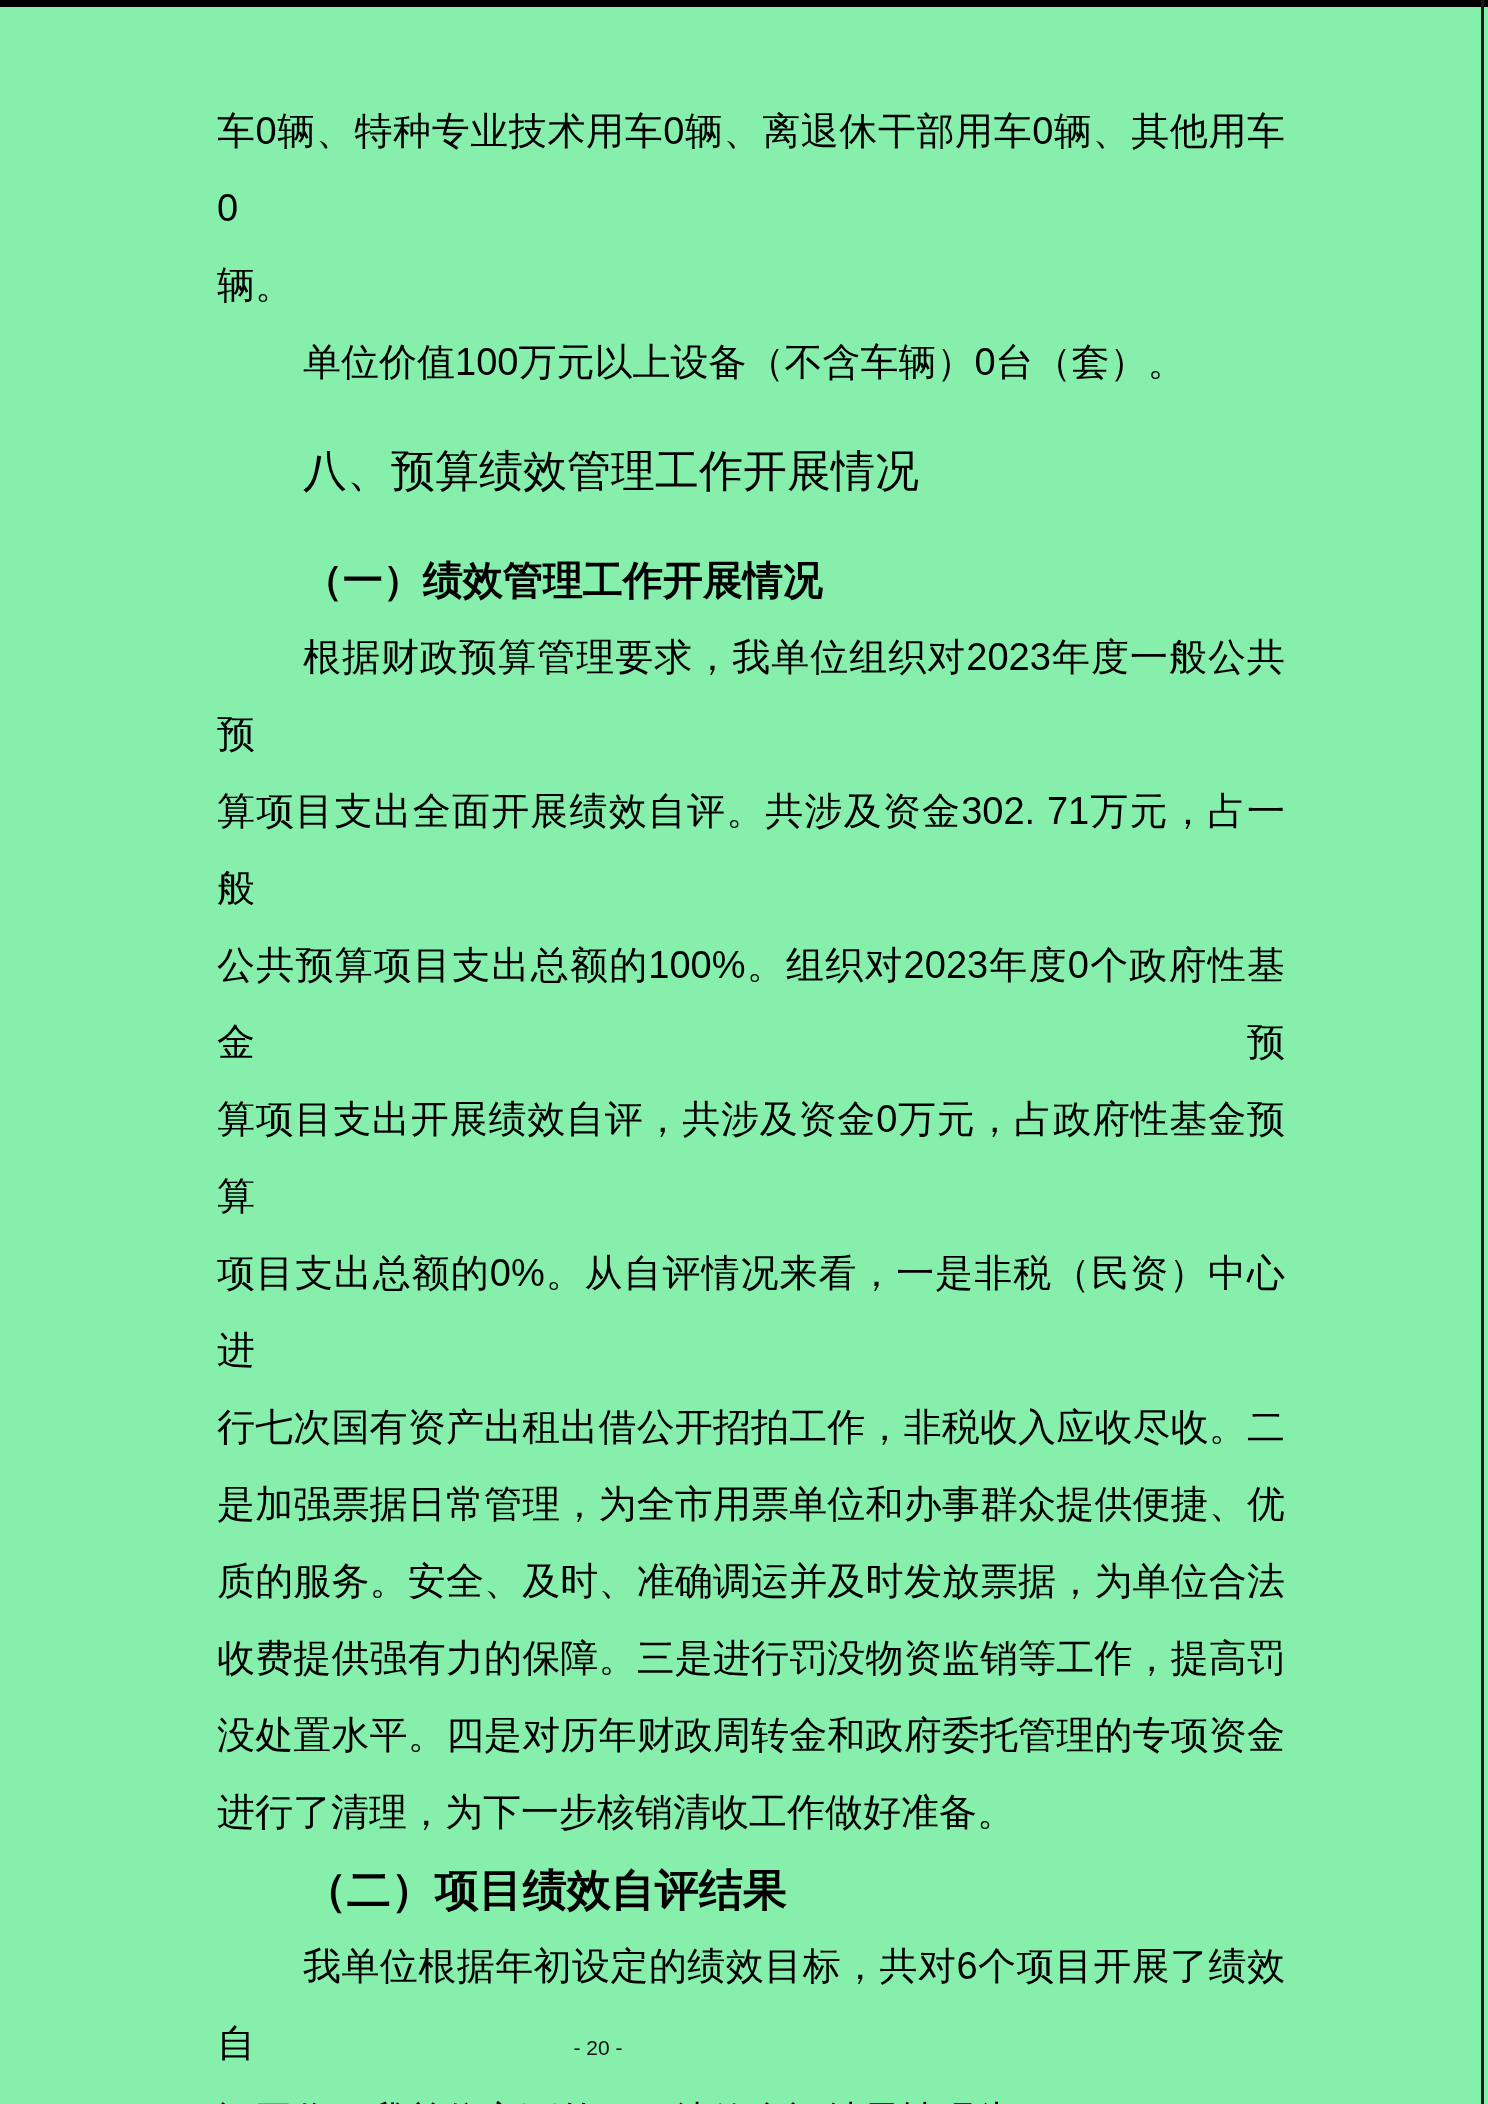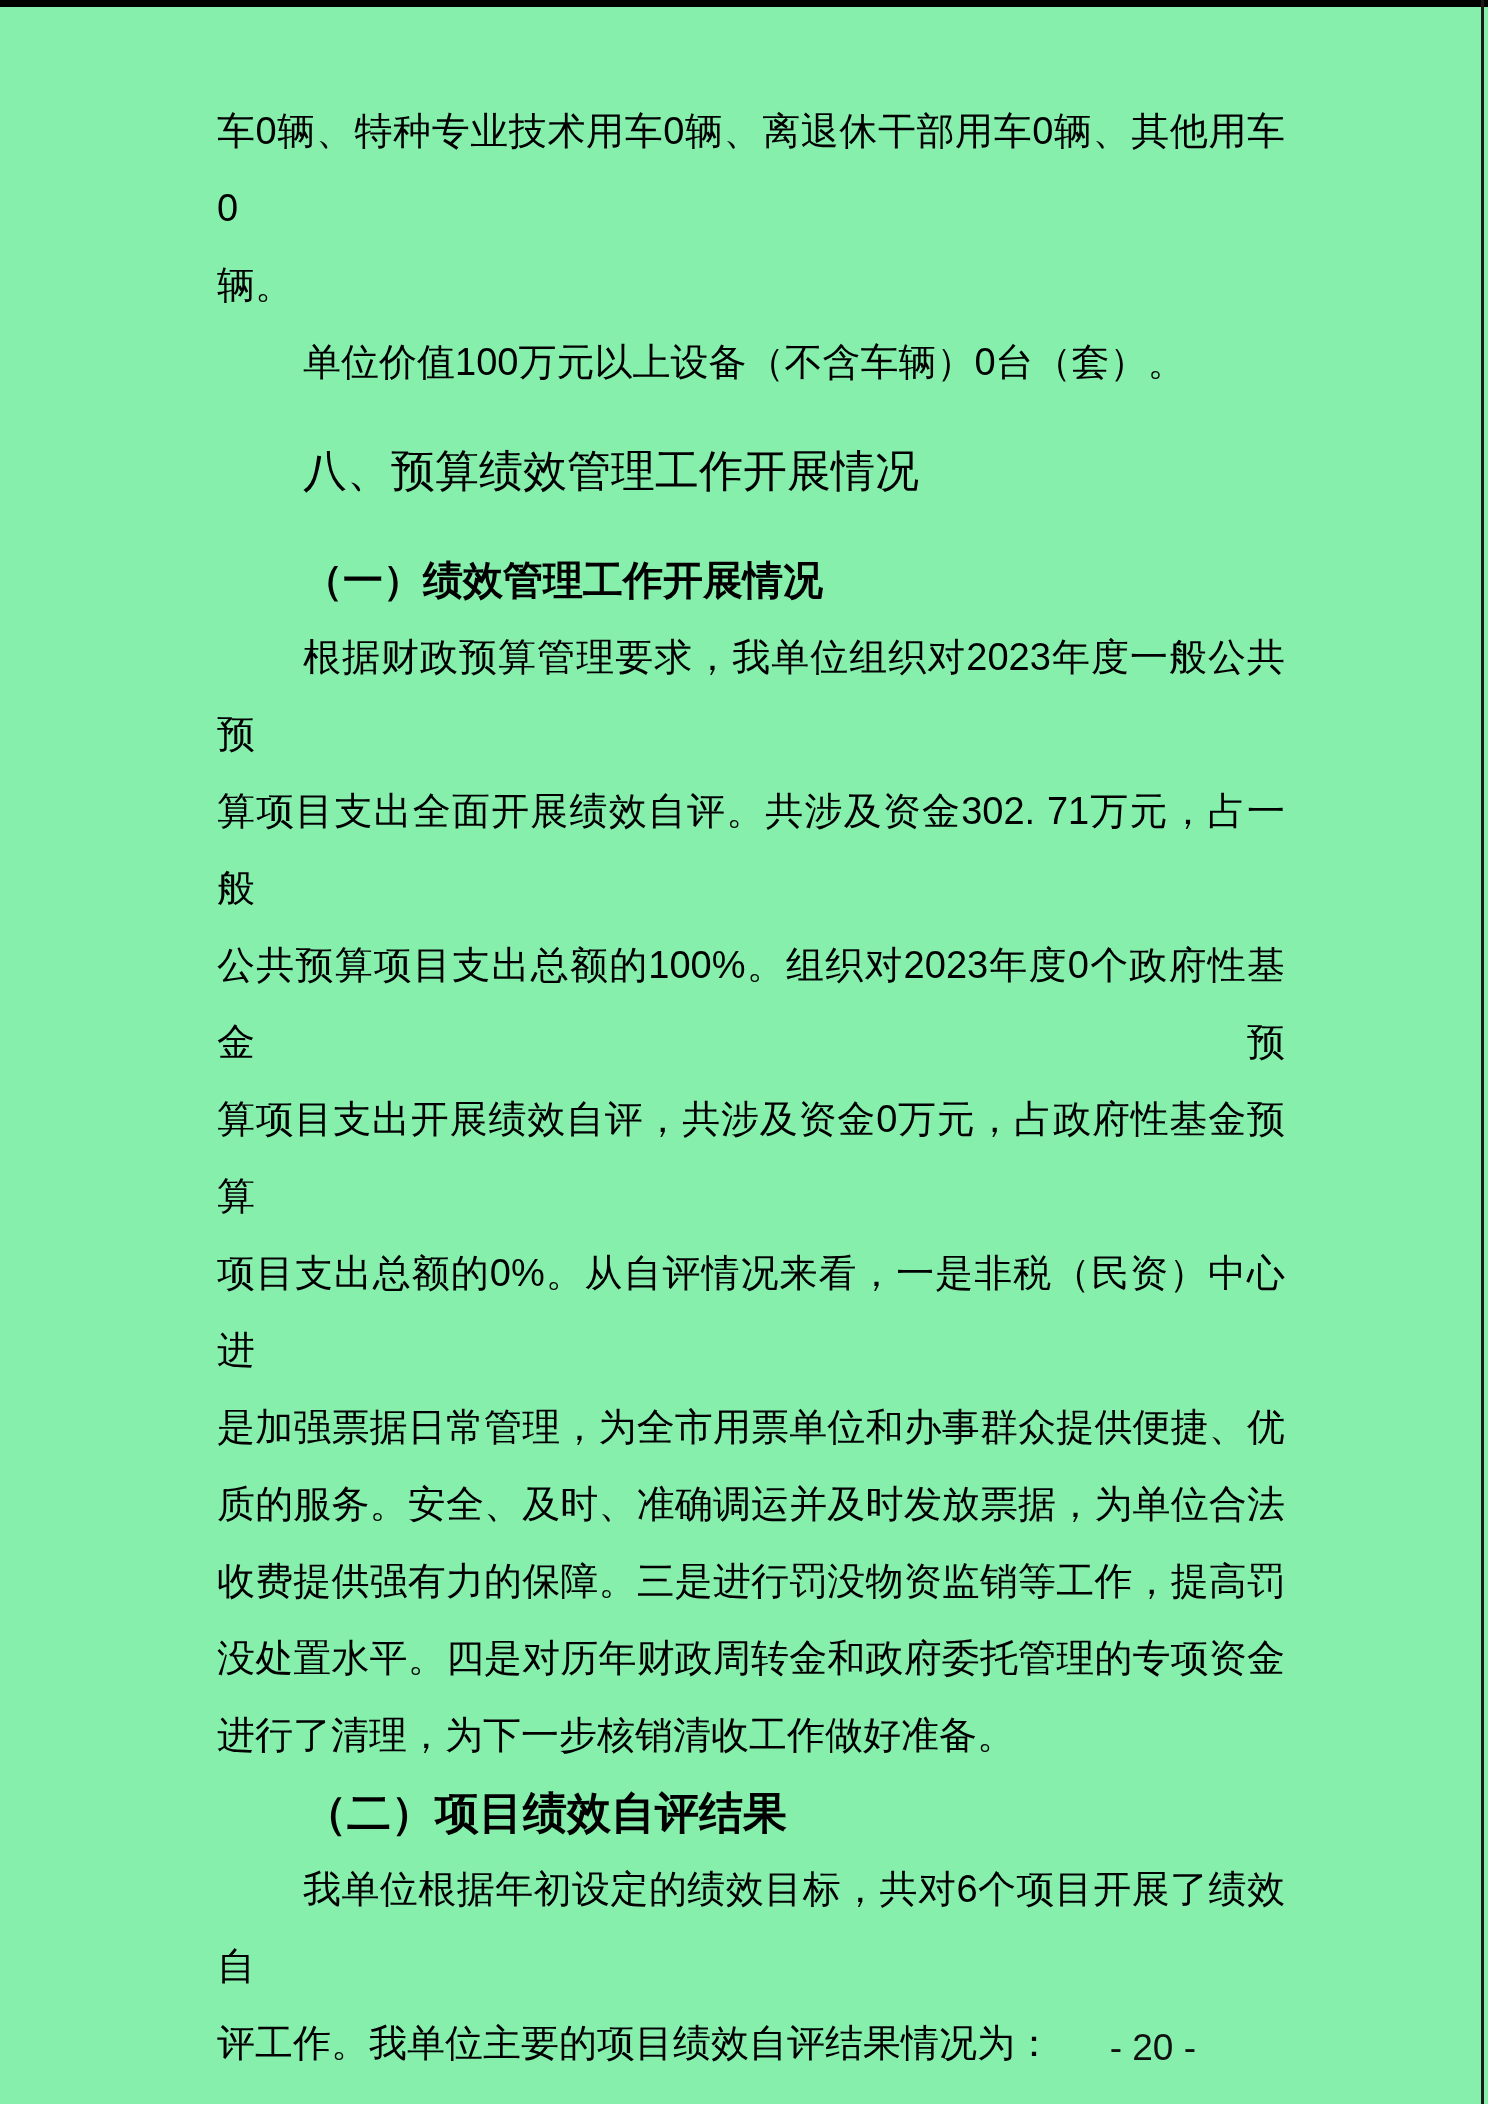--- a/index.html
+++ b/index.html
@@ -26,21 +26,21 @@
     text-align:left;
   }
   .line{min-height:77px;}
   .j{text-align:justify;text-align-last:justify;}
   .ind{text-indent:86px;}
   .h1{font-size:44px;margin-top:31px;}
   .h2{font-size:40px;font-weight:700;margin-top:33px;}
   .h2b{font-size:44px;font-weight:700;}
   .footer{
     position:absolute;left:0;top:2028px;width:1196px;
-    text-align:right;font-size:37px;line-height:40px;color:#111111;
+    text-align:center;font-size:21px;line-height:40px;color:#111111;
   }
 </style>
 </head>
 <body>
 
 <div class="page">
 
   <div class="scan-top-bar"></div>
   <div class="scan-right-line"></div>
 
@@ -48,20 +48,21 @@
     <div class="line j">车0辆、特种专业技术用车0辆、离退休干部用车0辆、其他用车0</div>
     <div class="line">辆。</div>
     <div class="line ind">单位价值100万元以上设备（不含车辆）0台（套）。</div>
     <div class="line ind h1">八、预算绩效管理工作开展情况</div>
     <div class="line ind h2">（一）绩效管理工作开展情况</div>
     <div class="line ind j">根据财政预算管理要求，我单位组织对2023年度一般公共预</div>
     <div class="line j">算项目支出全面开展绩效自评。共涉及资金302. 71万元，占一般</div>
     <div class="line j">公共预算项目支出总额的100%。组织对2023年度0个政府性基金预</div>
     <div class="line j">算项目支出开展绩效自评，共涉及资金0万元，占政府性基金预算</div>
     <div class="line j">项目支出总额的0%。从自评情况来看，一是非税（民资）中心进</div>
+    <div class="line j">行七次国有资产出租出借公开招拍工作，非税收入应收尽收。二</div>
     <div class="line j">是加强票据日常管理，为全市用票单位和办事群众提供便捷、优</div>
     <div class="line j">质的服务。安全、及时、准确调运并及时发放票据，为单位合法</div>
     <div class="line j">收费提供强有力的保障。三是进行罚没物资监销等工作，提高罚</div>
     <div class="line j">没处置水平。四是对历年财政周转金和政府委托管理的专项资金</div>
     <div class="line">进行了清理，为下一步核销清收工作做好准备。</div>
     <div class="line ind h2b">（二）项目绩效自评结果</div>
     <div class="line ind j">我单位根据年初设定的绩效目标，共对6个项目开展了绩效自</div>
     <div class="line">评工作。我单位主要的项目绩效自评结果情况为：</div>
 
   </div>

